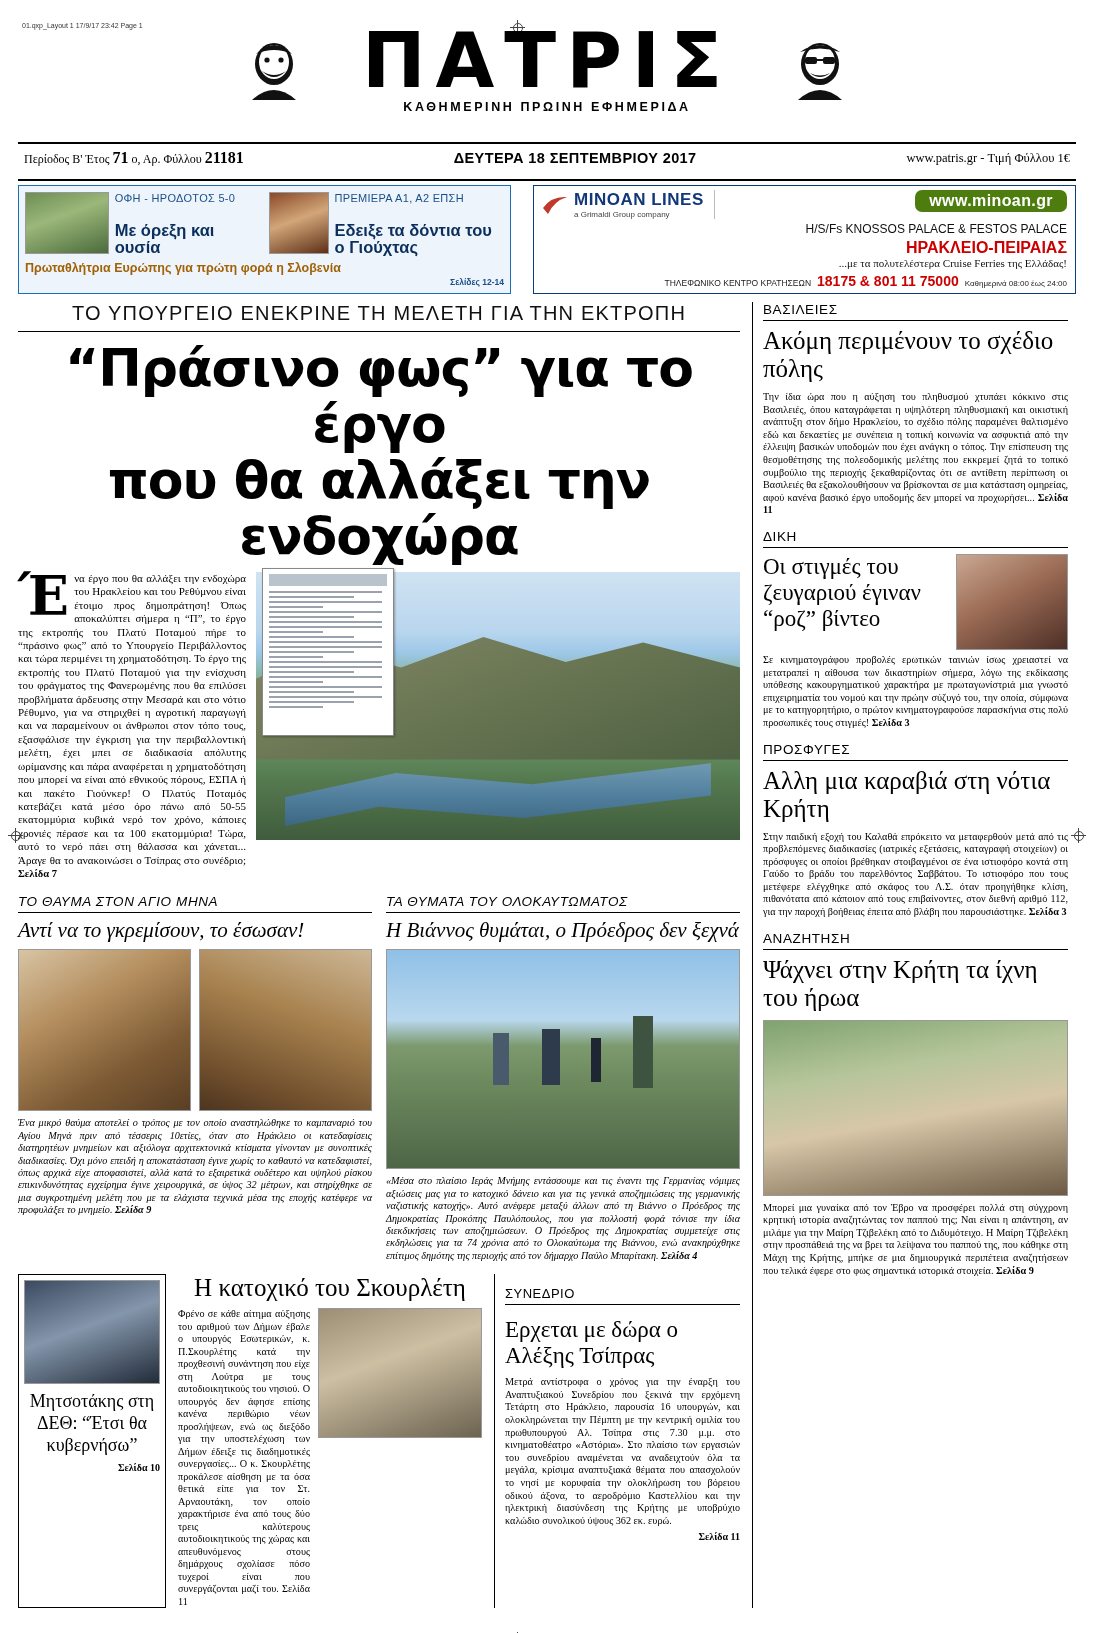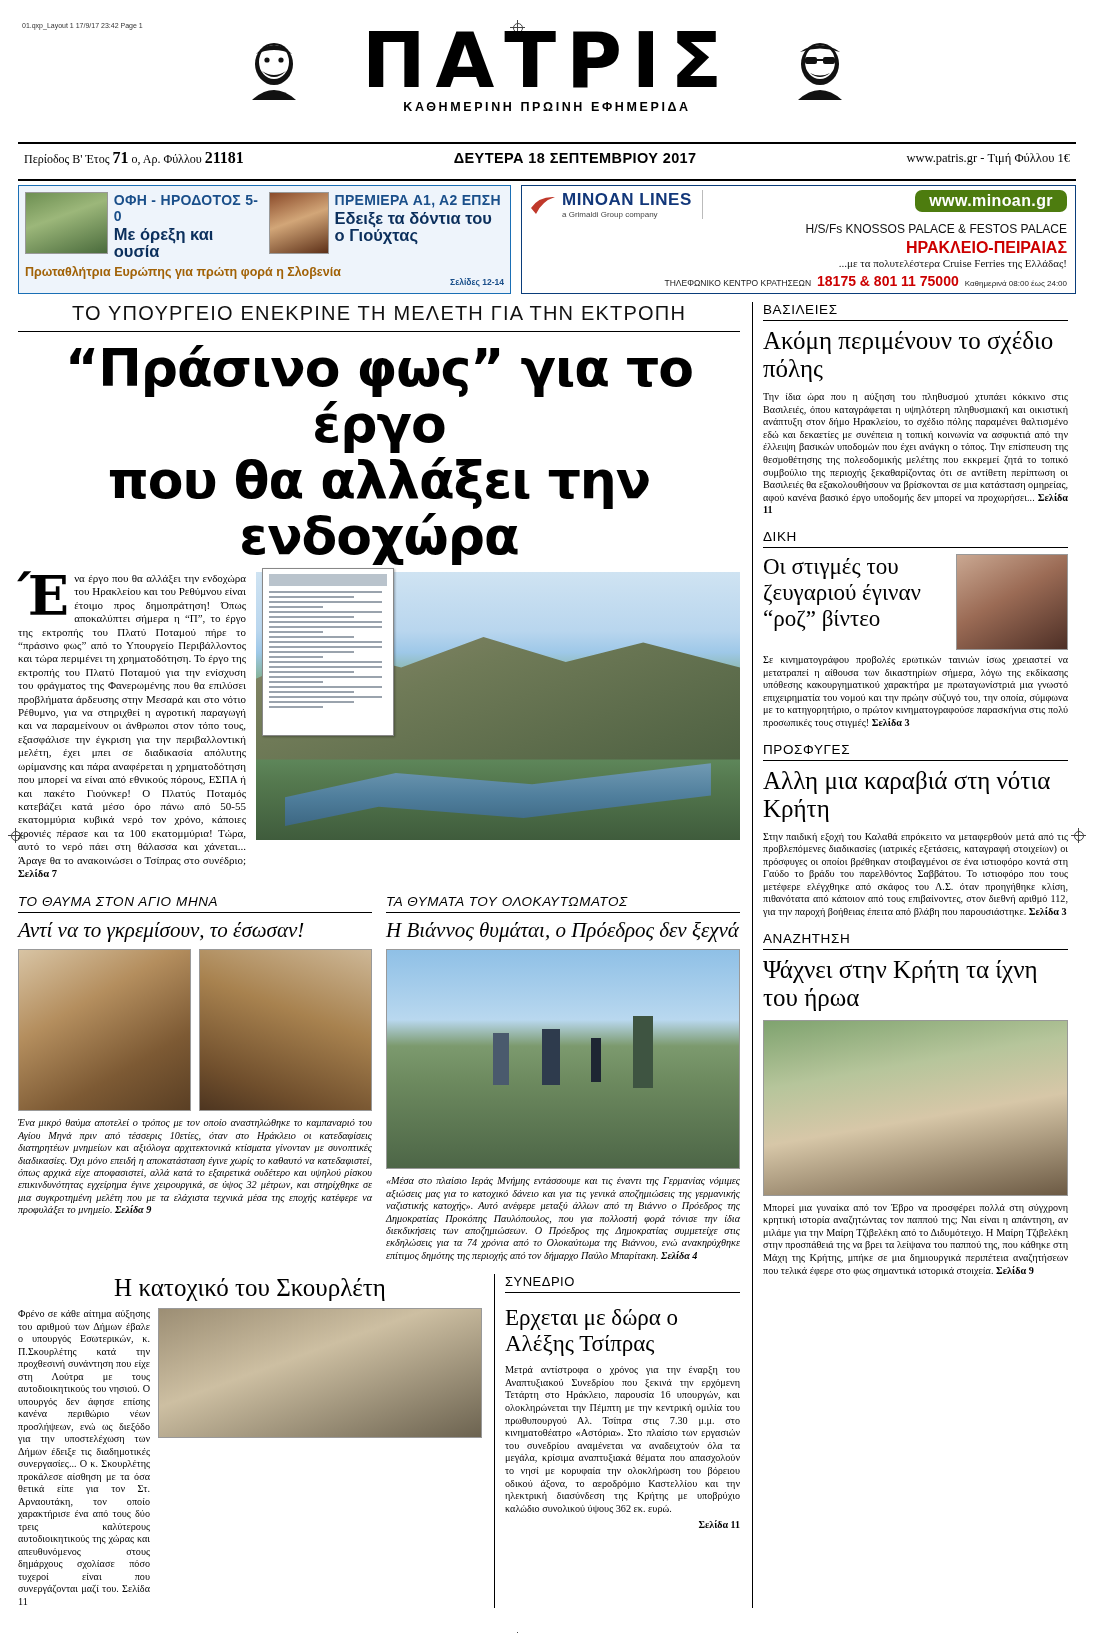--- a/index.html
+++ b/index.html
@@ -64,38 +64,38 @@
   .promo-sports {
     flex:0 0 493px; border:1px solid #1a6fb5; background:#eef4fb;
     padding:6px; position:relative;
   }
   .sports-row { display:flex; gap:8px; }
   .sp-col { flex:1; display:flex; gap:6px; }
   .sp-photo { width:86px; height:62px; border:1px solid #999; position:relative; overflow:hidden; }
   .sp-photo.p1 { background:linear-gradient(160deg,#6d8f52 0%,#9cb77a 40%,#4a6b3c 100%); }
   .sp-photo.p2 { background:linear-gradient(160deg,#8a4a2a 0%,#d2a678 45%,#5d3018 100%); }
   .sp-kicker {
-    font-family:"Liberation Sans", sans-serif; font-size:14px; font-weight:bold;
-    color:#1a4f8a; letter-spacing:.3px; margin-bottom:2px;
+    font-family:"Liberation Sans", sans-serif; font-size:11px; font-weight:normal;
+    color:#1a4f8a; letter-spacing:.3px; margin-bottom:18px;
   }
   .sp-head {
     font-family:"Liberation Sans", sans-serif; font-weight:bold; font-size:16.5px;
     line-height:17px; color:#0b2f5c;
   }
   .sp-foot {
     font-family:"Liberation Sans", sans-serif; font-weight:bold; font-size:12.5px;
     color:#a16207; margin-top:5px;
   }
   .sp-pages {
     position:absolute; right:6px; bottom:6px; font-family:"Liberation Sans", sans-serif;
     font-size:8.5px; color:#1a4f8a; font-weight:bold;
   }
 
   .promo-minoan {
-    flex:1; border:1px solid #0a3d7a; background:#fff; position:relative; padding:4px 8px;
+    flex:1; border:1px solid #0a3d7a; background:#fff; position:relative; padding:4px 8px;margin-left:12px;
   }
   .minoan-top { display:flex; align-items:flex-start; justify-content:space-between; }
   .minoan-logo-wrap { display:flex; align-items:center; gap:6px; border-right:1px solid #bbb; padding-right:10px; }
   .minoan-swoosh { width:26px; height:22px; }
   .minoan-name { font-family:"Liberation Sans", sans-serif; font-weight:bold; font-size:17px; color:#12377a; letter-spacing:.5px; }
   .minoan-grimaldi { font-family:"Liberation Sans", sans-serif; font-size:8px; color:#444; }
   .minoan-url {
     background:#4d7c0f; color:#fff; font-family:"Liberation Sans", sans-serif;
     font-size:16px; font-weight:bold; padding:2px 14px; letter-spacing:.4px;border-radius:7px;
   }
@@ -189,21 +189,21 @@
   }
   .mits-ref { text-align:right; font-size:10px; font-weight:bold; margin-top:6px; }
   .b3-mid { flex:1; }
   .b3-mid .title { font-family:"Liberation Serif", serif; font-size:25px; text-align:center; margin-bottom:6px; }
   .b3-mid .inner { display:flex; gap:8px; }
   .b3-mid .txt { width:132px; font-size:10.2px; line-height:12.5px; text-align:justify; }
   .b3-mid .ph.meet { flex:1; height:130px; background:linear-gradient(160deg,#9c8e74 0%,#cdbfa2 40%,#6c6350 100%); border:1px solid #999; }
   .b3-right { width:246px; border-left:1px solid #000; padding-left:10px; }
   .b3-right .kick {
     font-family:"Liberation Sans", sans-serif; font-size:13px; letter-spacing:.5px;
-    border-bottom:1px solid #000; padding-bottom:3px; margin-bottom:5px;
+    border-bottom:1px solid #000; padding-bottom:3px; margin-bottom:5px;margin-top:12px;
   }
   .b3-right h3 { font-family:"Liberation Serif", serif; font-size:23px; line-height:26px; margin:12px 0 7px 0; font-weight:normal; }
   .b3-right p { font-size:10.2px; line-height:12.6px; text-align:justify; margin:0; }
   .ref-right { text-align:right; font-size:10px; font-weight:bold; margin-top:4px; }
 
   
   .rc-kicker {
     font-family:"Liberation Sans", sans-serif; font-size:13.5px; letter-spacing:.6px;
     border-bottom:1px solid #000; padding-bottom:3px; margin-bottom:6px;
   }
@@ -397,20 +397,25 @@
             <div class="figure" style="left:58%; top:40%; width:10px; height:44px; background:#1e2633;"></div>
           </div>
           <div class="cap">
             <span>«Μέσα στο πλαίσιο Ιεράς Μνήμης εντάσσουμε και τις έναντι της Γερμανίας νόμιμες αξιώσεις μας για το κατοχικό δάνειο και για τις γενικά αποζημιώσεις της γερμανικής ναζιστικής κατοχής». Αυτό ανέφερε μεταξύ άλλων από τη Βιάννο ο Πρόεδρος της Δημοκρατίας Προκόπης Παυλόπουλος, που για πολλοστή φορά τόνισε την ίδια διεκδικήσεις των αποζημιώσεων. Ο Πρόεδρος της Δημοκρατίας συμμετείχε στις εκδηλώσεις για τα 74 χρόνια από το Ολοκαύτωμα της Βιάννου, ενώ ανακηρύχθηκε επίτιμος δημότης της περιοχής από τον δήμαρχο Παύλο Μπαρίτακη.</span>
             <span class="page-ref">Σελίδα 4</span>
           </div>
         </div>
       </div>
 
       <div class="band3">
+        <div class="box-mits">
+          <div class="mits-photo"></div>
+          <div class="mits-text">Μητσοτάκης στη ΔΕΘ: “Έτσι θα κυβερνήσω”</div>
+          <div class="mits-ref">Σελίδα 10</div>
+        </div>
 
         <div class="b3-mid">
           <div class="title">Η κατοχικό του Σκουρλέτη</div>
           <div class="inner">
             <div class="txt">
               <span>Φρένο σε κάθε αίτημα αύξησης του αριθμού των Δήμων έβαλε ο υπουργός Εσωτερικών, κ. Π.Σκουρλέτης κατά την προχθεσινή συνάντηση που είχε στη Λούτρα με τους αυτοδιοικητικούς του νησιού. Ο υπουργός δεν άφησε επίσης κανένα περιθώριο νέων προσλήψεων, ενώ ως διεξόδο για την υποστελέχωση των Δήμων έδειξε τις διαδημοτικές συνεργασίες... Ο κ. Σκουρλέτης προκάλεσε αίσθηση με τα όσα θετικά είπε για τον Στ. Αρναουτάκη, τον οποίο χαρακτήρισε ένα από τους δύο τρεις καλύτερους αυτοδιοικητικούς της χώρας και απευθυνόμενος στους δημάρχους σχολίασε πόσο τυχεροί είναι που συνεργάζονται μαζί του.</span>
               <span class="page-ref">Σελίδα 11</span>
             </div>
             <div class="ph meet"></div>
           </div>

